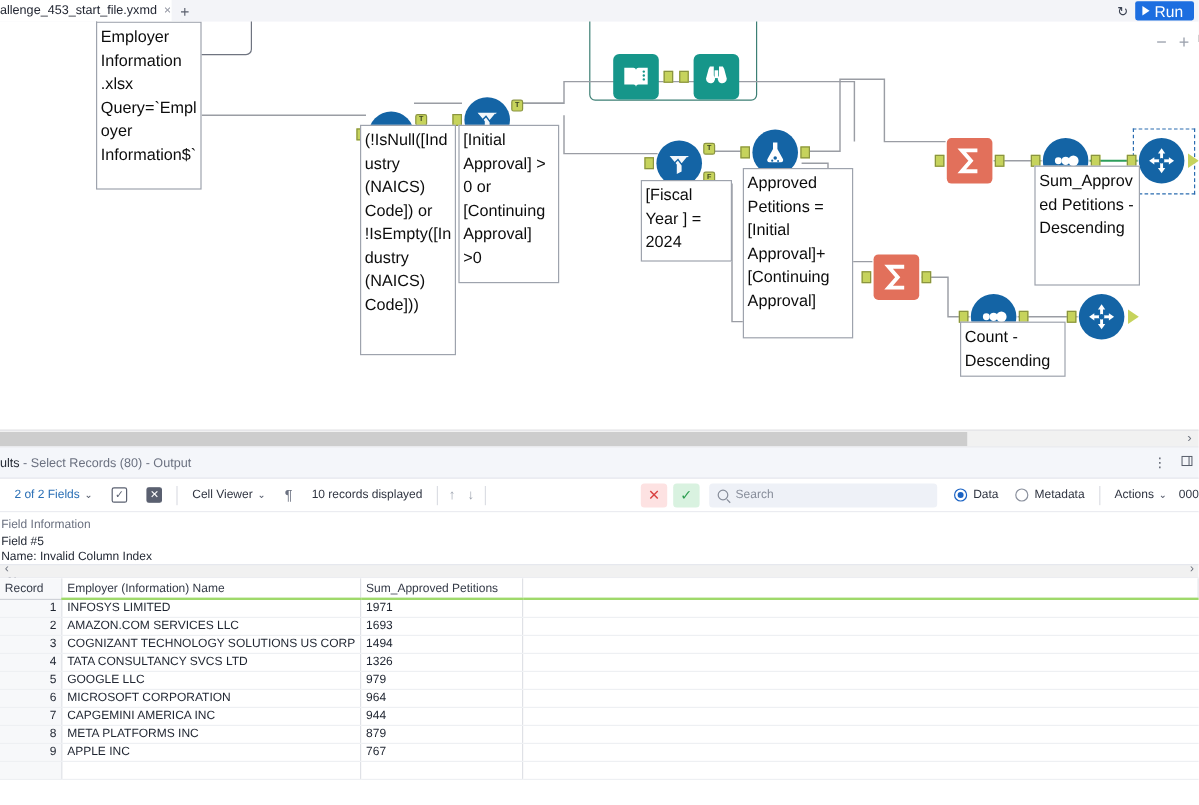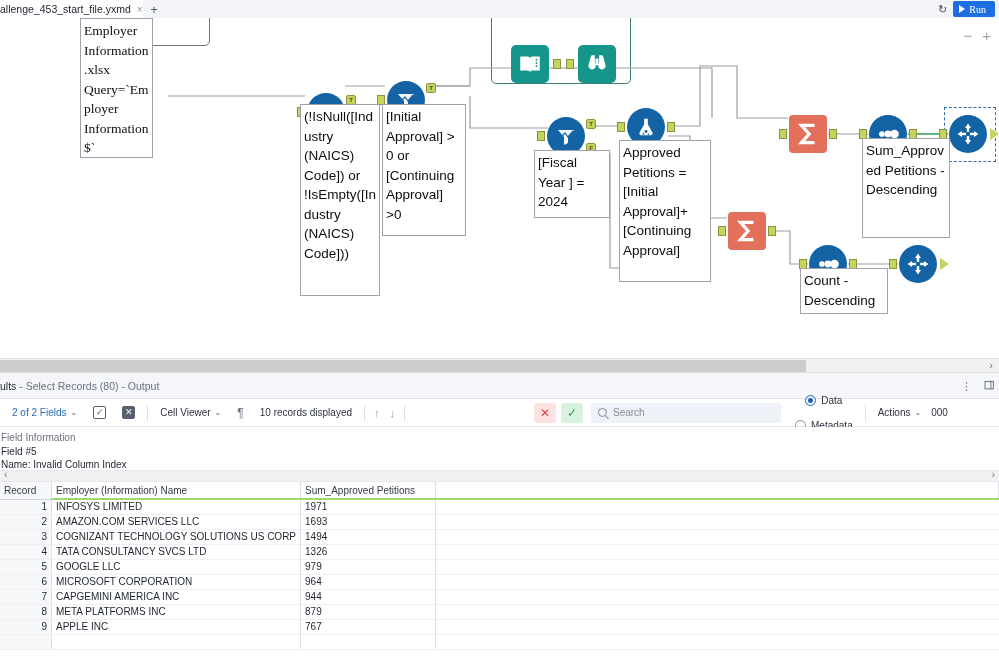--- a/index.html
+++ b/index.html
@@ -28,23 +28,23 @@
     position: absolute; left: 143px; top: 0; width: 22px; height: 18px;
     display: flex; align-items: center; justify-content: center;
     font-size: 13px; color: #5a5f6d; background: #f3f4f8;
   }
   .topright {
     position: absolute; right: 0; top: 0; height: 18px;
     display: flex; align-items: center; gap: 6px; padding-right: 4px;
   }
   .undo-ico { font-size: 11px; color: #3b4252; transform: scaleX(-1); }
   .run-btn {
-    background: #1d6ee0; color: #fff; font-size: 10px;
+    background: #1d6ee0; color: #fff; font-size: 13px;
     padding: 2px 9px 2px 6px; border-radius: 2px;
-    display: flex; align-items: center; gap: 4px; height: 16px; font-family: Liberation Serif, serif;
+    display: flex; align-items: center; gap: 4px; height: 16px;
   }
   .run-tri {
     width: 0; height: 0; border-left: 6px solid #ffffff;
     border-top: 4px solid transparent; border-bottom: 4px solid transparent;
   }
 
   
   .canvas {
     position: absolute; left: 0; top: 18px; width: 999px; height: 340px;
     background: #ffffff; overflow: hidden;
@@ -176,21 +176,21 @@
   .search-ico {
     width: 9px; height: 9px; border: 1.3px solid #868c99; border-radius: 50%;
     position: relative;
   }
   .search-ico::after {
     content: ""; position: absolute; right: -3px; bottom: -2px;
     width: 4px; height: 1.3px; background: #868c99; transform: rotate(45deg);
   }
   .search-ph { font-size: 10px; color: #878d9a; }
 
-  .radio-grp { display: flex; align-items: center; gap: 14px; margin-left: 14px; flex-direction: column; }
+  .radio-grp { display: flex; align-items: center; gap: 14px; margin-left: 14px; }
   .radio { display: flex; align-items: center; gap: 5px; font-size: 10px; color: #2f3441; }
   .rdot {
     width: 11px; height: 11px; border-radius: 50%;
     border: 1.4px solid #1b63c4; display: inline-flex;
     align-items: center; justify-content: center;
   }
   .rdot.off { border-color: #8b919e; }
   .rdot i { width: 5px; height: 5px; border-radius: 50%; background: #1b63c4; display: block; }
 
   .field-info {
@@ -443,21 +443,21 @@
       <div class="disc">
         <svg width="26" height="26" viewBox="0 0 24 24">
           <path d="M7 4 h3 v7 a3.5 3.5 0 1 1 -6 2.5 L6 6 Z" fill="#ffffff"></path>
           <path d="M17 4 h-3 v7 a3.5 3.5 0 1 0 6 2.5 L18 6 Z" fill="#ffffff"></path>
           <rect x="10.6" y="7" width="2.8" height="6" fill="#ffffff"></rect>
         </svg>
       </div>
       <div class="port in" style="left:-12px;"></div>
     </div>
 
-    <div class="anno" style="left:80px; top:0px; width:73px; height:140px;font-family:Liberation Serif, serif;">Employer Information .xlsx Query=`Employer Information$`</div>
+    <div class="anno" style="left:80px; top:0px; width:88px; height:140px;">Employer Information .xlsx Query=`Employer Information$`</div>
 
     <div class="anno" style="left:300px; top:86px; width:80px; height:192px;">(!IsNull([Industry (NAICS) Code]) or !IsEmpty([Industry (NAICS) Code]))</div>
 
     <div class="anno" style="left:382px; top:86px; width:84px; height:132px;">[Initial Approval] &gt; 0 or [Continuing Approval] &gt;0</div>
 
     <div class="anno" style="left:534px; top:132px; width:76px; height:68px;">[Fiscal Year   ] = 2024</div>
 
     <div class="anno" style="left:619px; top:122px; width:92px; height:142px;">Approved Petitions = [Initial Approval]+[Continuing Approval]</div>
 
     <div class="anno" style="left:800px; top:250px; width:88px; height:46px;">Count - Descending</div>

